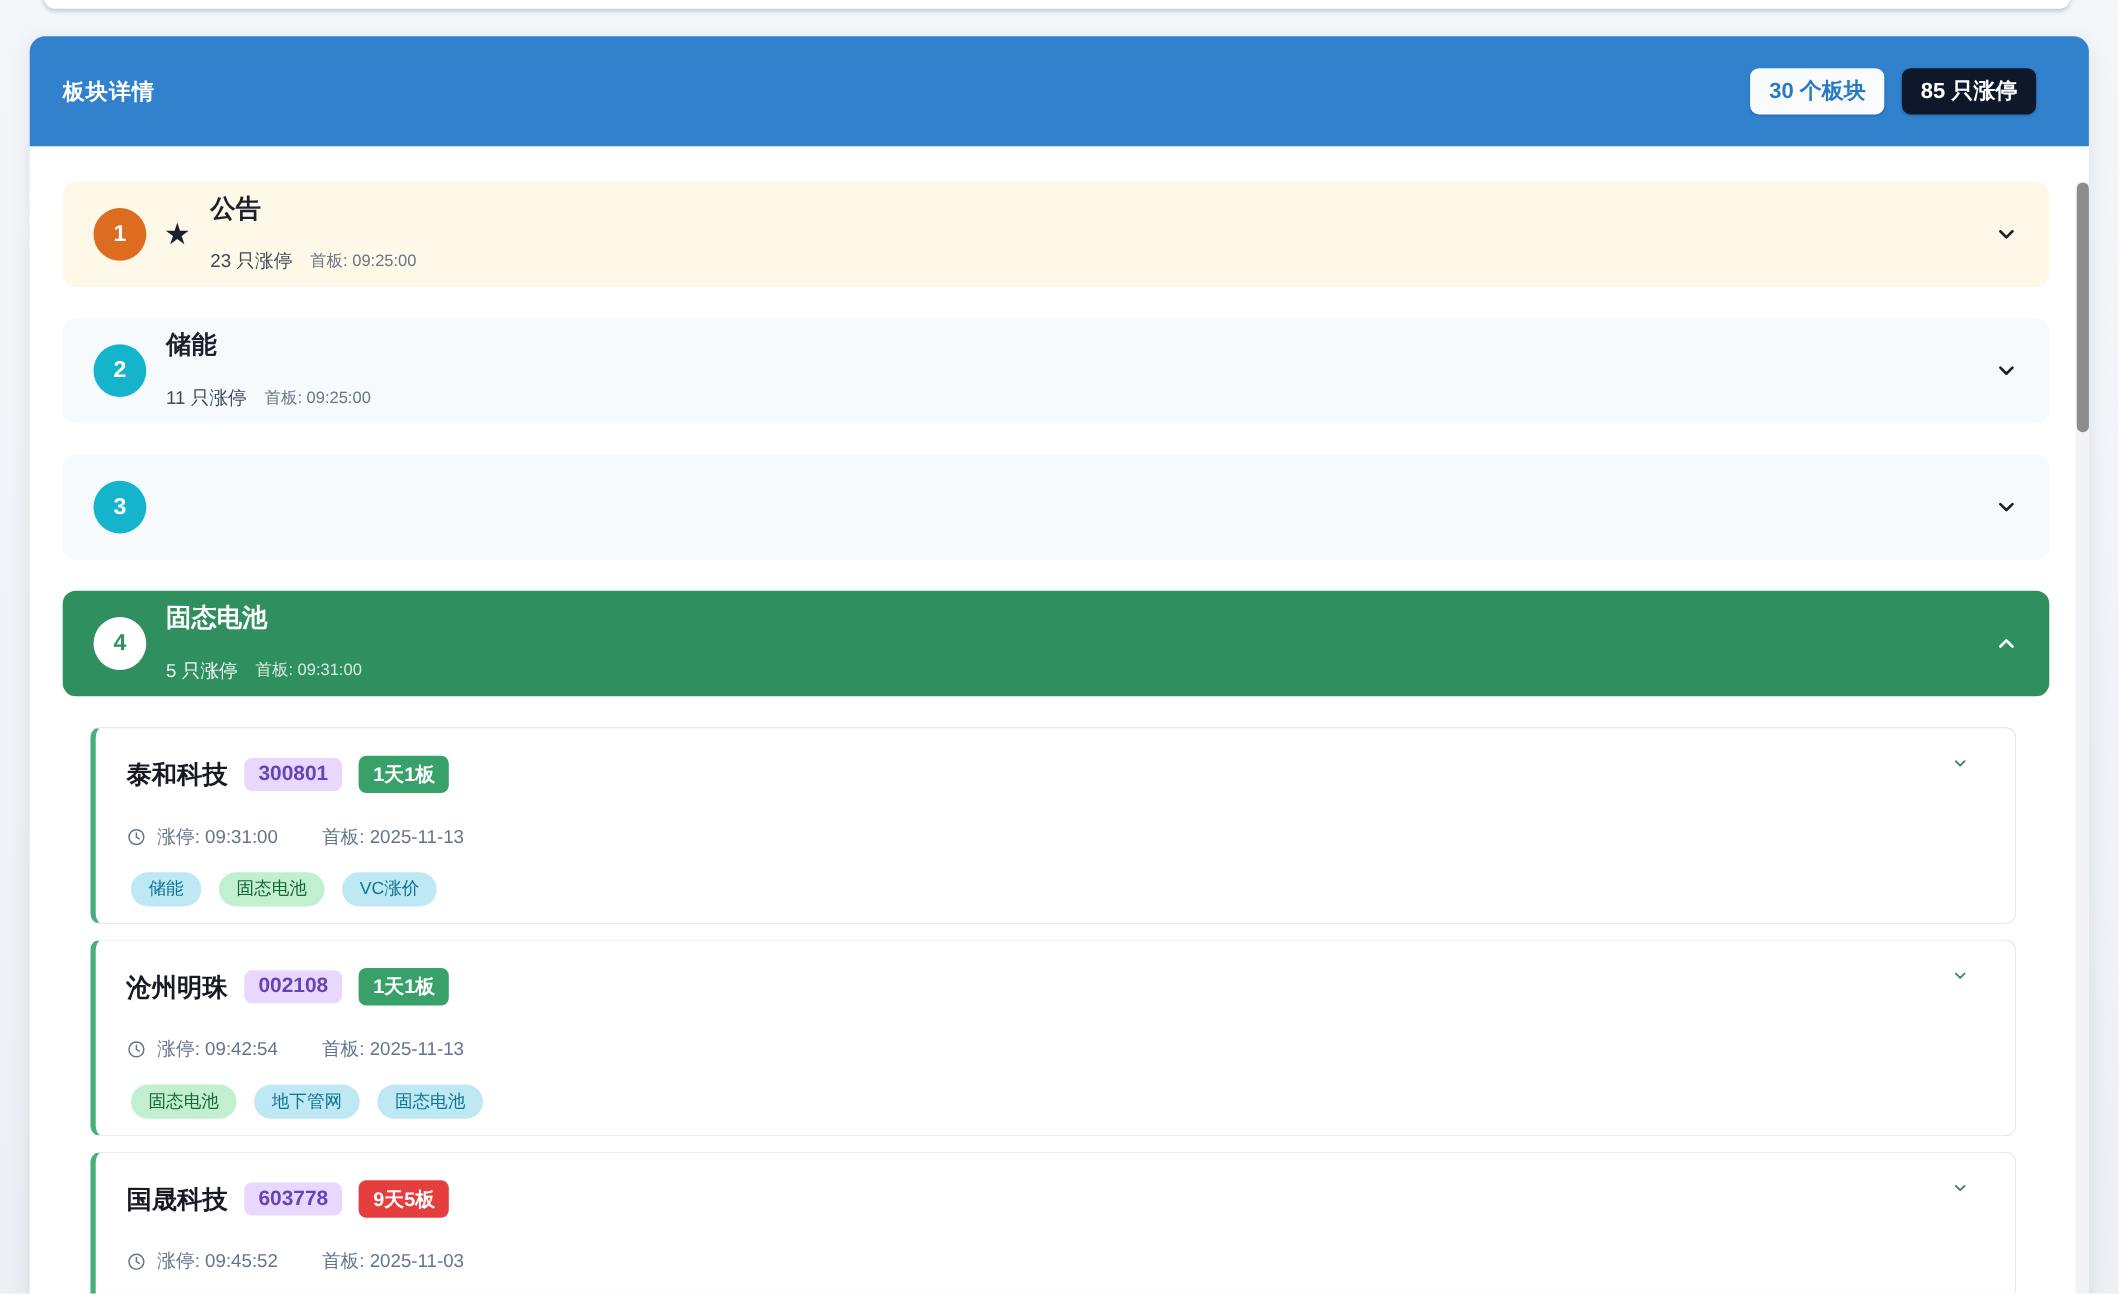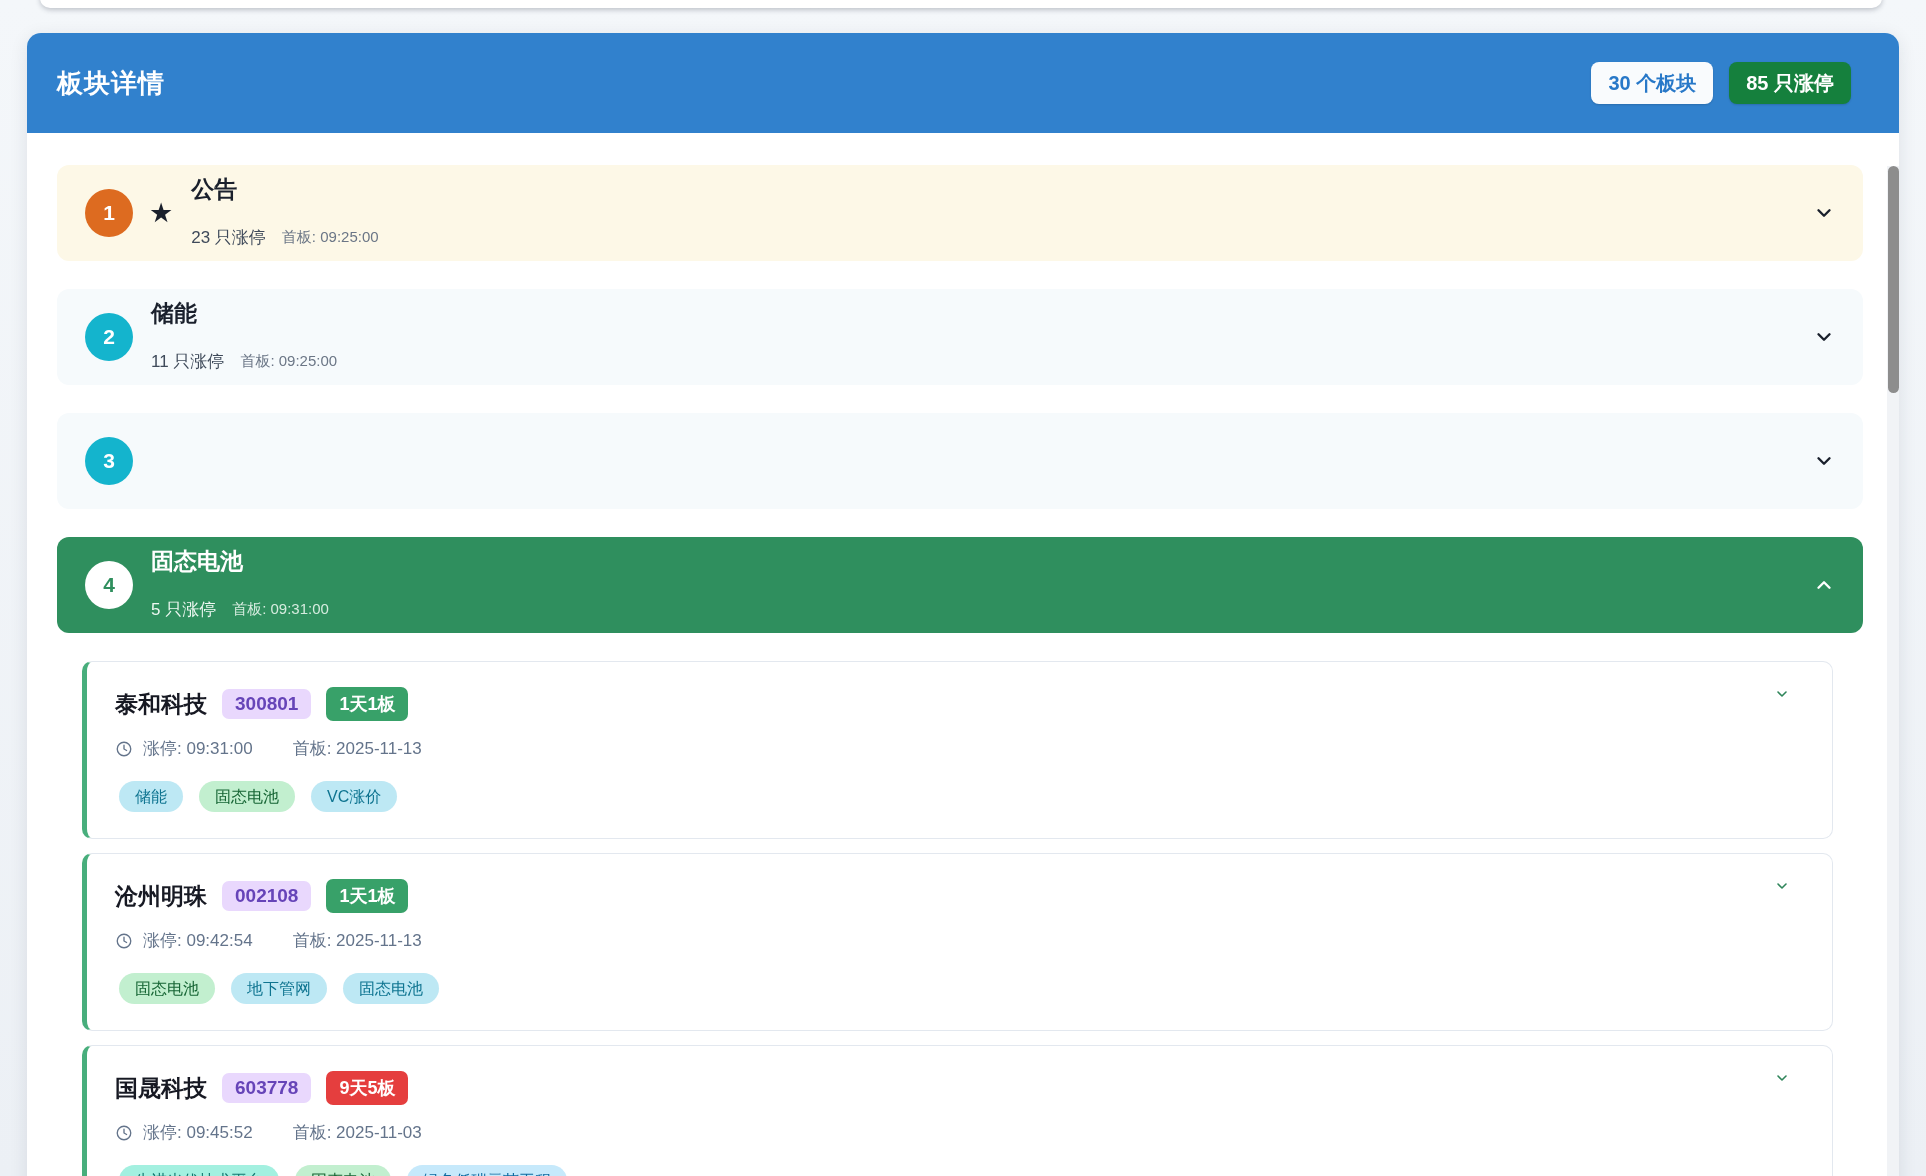--- a/index.html
+++ b/index.html
@@ -8,25 +8,25 @@
   body { background:linear-gradient(180deg,#f4f7fa 0%,#ecf0f5 100%); position:relative; }
 
   .prev-card-edge { position:absolute; left:40px; right:44px; top:-8px; height:16px;
     background:#ffffff; border-radius:0 0 10px 10px; box-shadow:0 2px 5px rgba(30,41,59,.25); }
 
   .panel { position:absolute; left:27px; top:33px; width:1872px; height:1200px;
     background:#ffffff; border-radius:14px 14px 0 0; box-shadow:0 4px 18px rgba(30,41,59,.10); }
 
   .panel-header { height:100px; background:#3181cd; border-radius:14px 14px 0 0;
     display:flex; align-items:center; justify-content:space-between; padding:0 30px; }
-  .panel-title { color:#ffffff; font-size:26px; font-weight:bold; letter-spacing:1px; }
+  .panel-title { color:#ffffff; font-size:20px; font-weight:bold; letter-spacing:1px; }
   .header-badges { display:flex; gap:16px; margin-right:18px;padding-left:12px; }
   .badge { font-size:20px; font-weight:bold; padding:9px 17px; border-radius:8px; line-height:1.2; }
   .badge-light { background:#f9fbfd; color:#2878c8; box-shadow:0 1px 2px rgba(0,0,0,.15); }
-  .badge-red { background:#15803d; color:#ffffff; box-shadow:0 1px 2px rgba(0,0,0,.15); }
+  .badge-red { background:#0f172a; color:#ffffff; box-shadow:0 1px 2px rgba(0,0,0,.15); }
 
   .panel-body { padding:32px 36px 0 30px; position:relative; }
 
   
   .sector { height:96px; border-radius:12px; display:flex; align-items:center;
     padding:0 28px; margin-bottom:28px; cursor:pointer; }
   .sector.v-cream { background:#fdf8e7; }
   .sector.v-plain { background:#f6fafc; }
   .sector.v-green { background:#2f8f5e; }
   .rank-circle { width:48px; height:48px; border-radius:50%; flex:0 0 48px;
@@ -60,21 +60,21 @@
   .stock-name { font-size:23px; font-weight:bold; color:#171923; }
   .code-badge { background:#e9d8fd; color:#6644b8; font-size:19px; font-weight:bold;
     padding:4px 13px; border-radius:7px; }
   .streak-badge { font-size:18px; font-weight:bold; color:#ffffff;
     padding:5px 13px; border-radius:7px; }
   .streak-green { background:#38a169; }
   .streak-red { background:#e53e3e; }
   .stock-chevron { position:absolute; right:42px; top:24px; }
   .chev-sm { width:16px; height:16px; stroke:#2f855a; stroke-width:2.4; fill:none;
     stroke-linecap:round; stroke-linejoin:round; }
-  .stock-meta { display:flex; align-items:center; gap:10px; margin-top:16px;
+  .stock-meta { display:flex; align-items:center; gap:10px; margin-top:28px;
     color:#64748b; font-size:17px; }
   .clock { width:18px; height:18px; stroke:#64748b; stroke-width:1.8; fill:none;
     stroke-linecap:round; stroke-linejoin:round; }
   .meta-gap { margin-left:30px; }
   .tag-row { display:flex; gap:16px; margin-top:21px; margin-left:4px; }
   .tag { font-size:16px; padding:6px 16px; border-radius:999px; line-height:1.2; }
   .t-cyan { background:#bde8f4; color:#0e7490; }
   .t-green { background:#c2efcf; color:#166534; }
   .t-teal { background:#a3f0e0; color:#0f766e; }
   .t-sky { background:#c6e9fb; color:#0c6aa0; }

